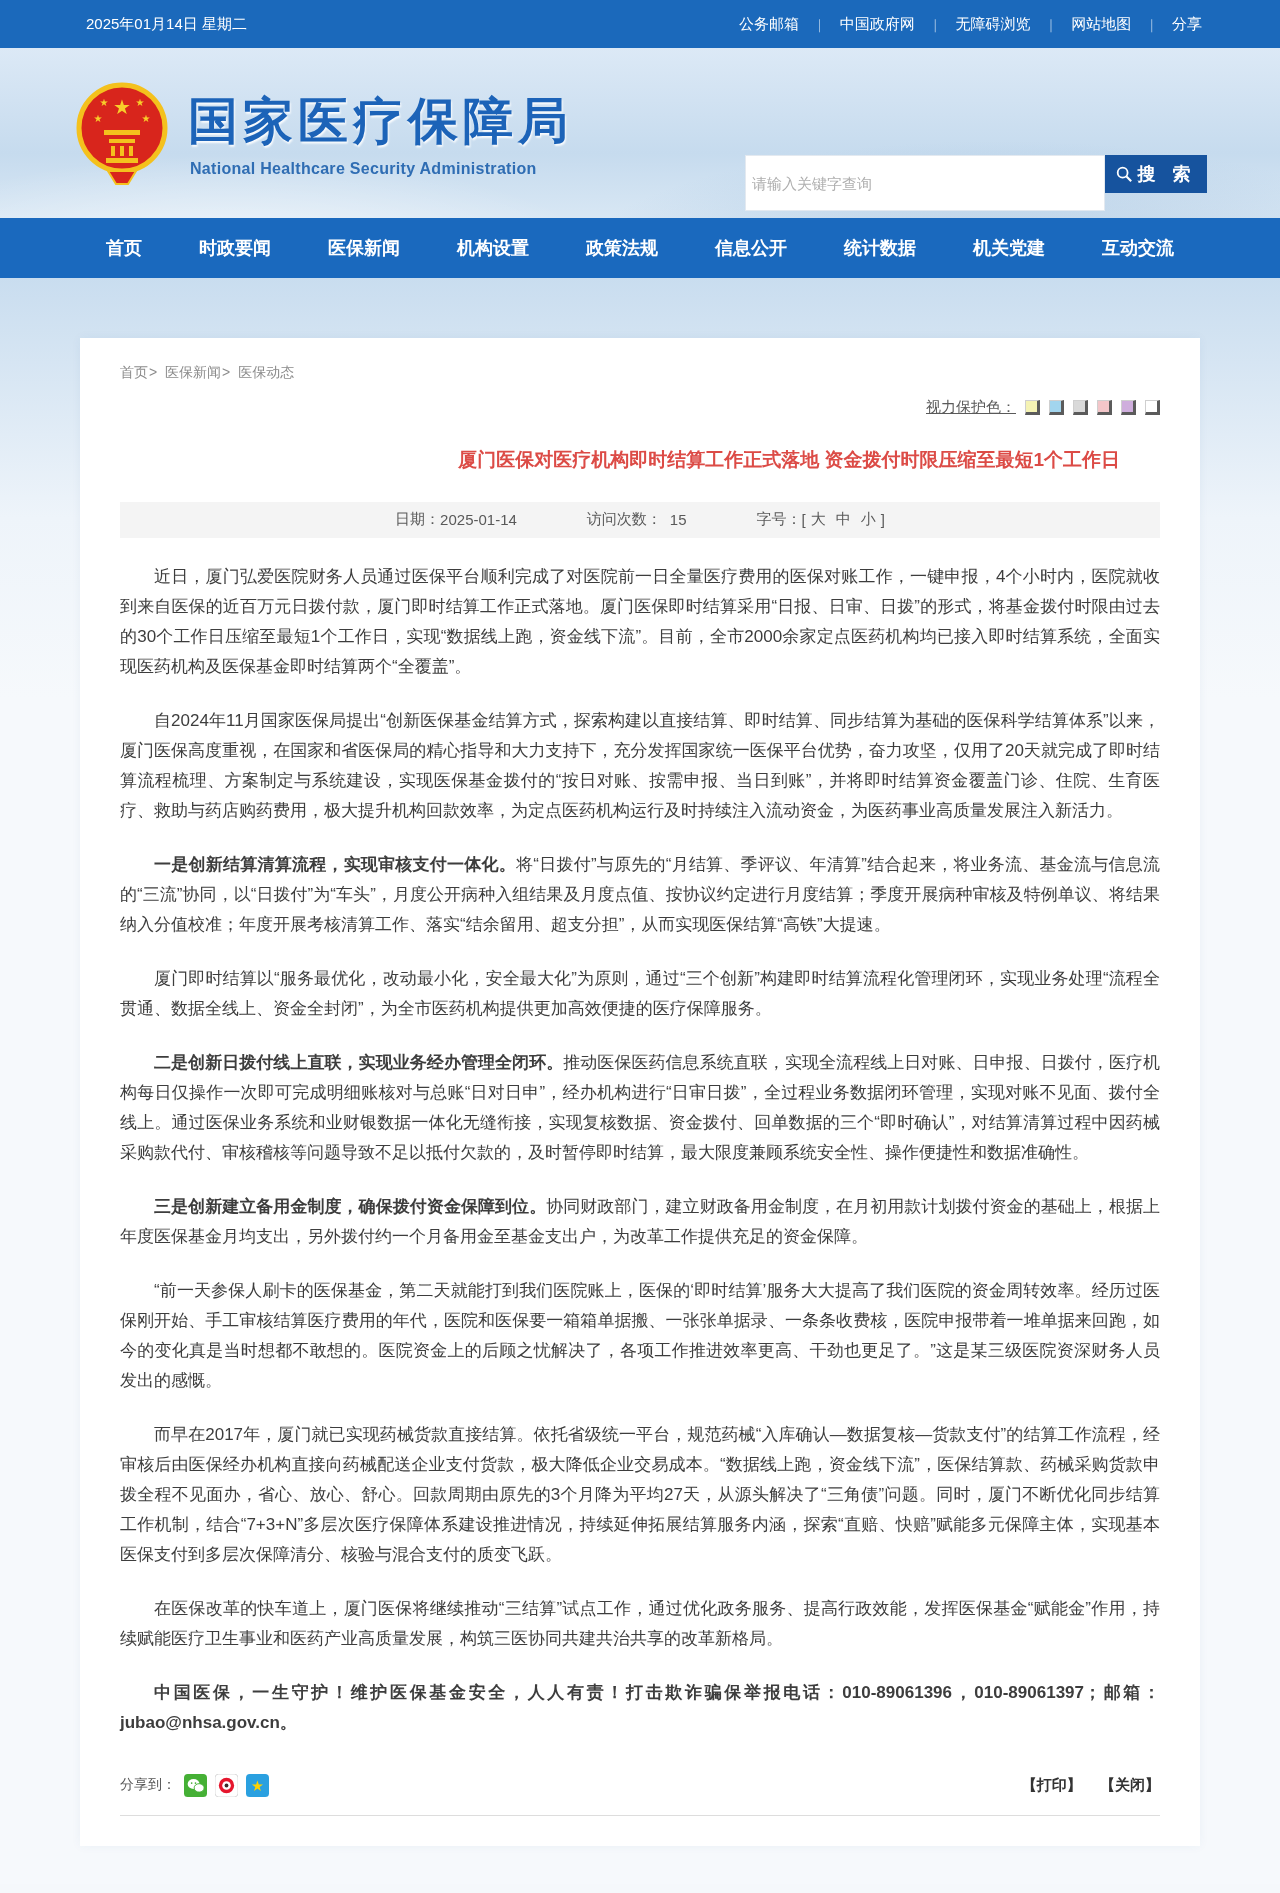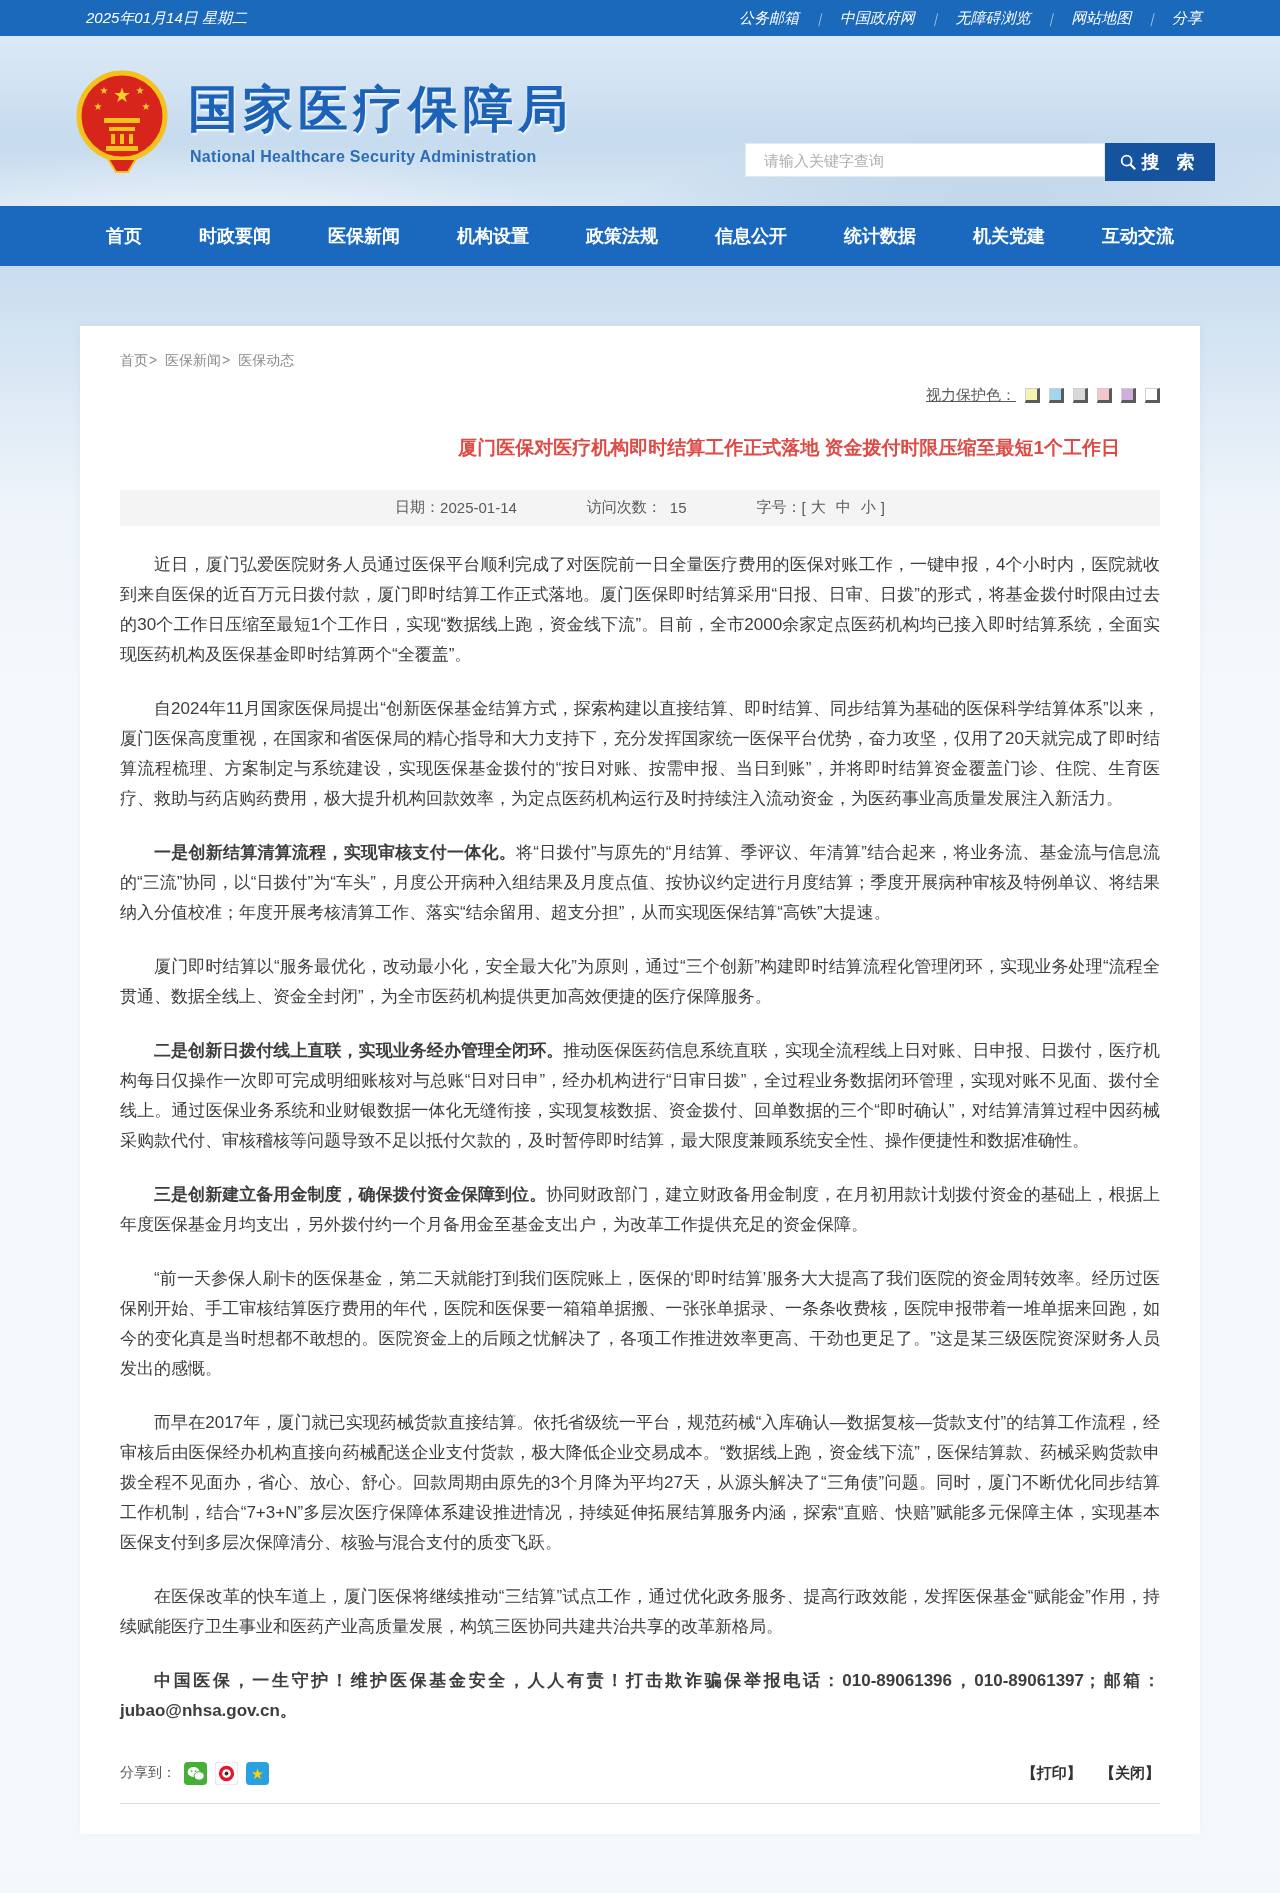--- a/index.html
+++ b/index.html
@@ -5,23 +5,23 @@
   * { box-sizing: border-box; }
   html,body { margin:0; padding:0; }
   body {
     width:1280px;
     font-family:"Liberation Sans","DejaVu Sans",sans-serif;
     background:#f5f8fb;
     color:#3d3d3d;
   }
   
   .topbar {
-    height:36px; background:#1b69bb; color:#fff;
+    height:48px; background:#1b69bb; color:#fff;
     display:flex; align-items:center; justify-content:space-between;
-    padding:0 78px 0 86px; font-size:15px;font-style:italic;
+    padding:0 78px 0 86px; font-size:15px;
   }
   .topbar a { color:#fff; text-decoration:none; cursor:pointer; }
   .topbar .sep { margin:0 14px; color:rgba(255,255,255,.65); font-size:13px; }
   
   .banner {
     height:170px; position:relative;
     background:
       radial-gradient(55% 130% at 78% 135%, rgba(125,165,205,.40), transparent 62%),
       radial-gradient(45% 110% at 18% 140%, rgba(255,255,255,.75), transparent 70%),
       linear-gradient(180deg,#dcE9f6 0%,#c6dbee 62%,#d8e7f4 100%);
@@ -31,26 +31,26 @@
     position:absolute; left:188px; top:40px;
     font-size:50px; font-weight:bold; color:#1c63b8; letter-spacing:5px;
     text-shadow:1px 2px 2px rgba(255,255,255,.9);
   }
   .site-sub {
     position:absolute; left:190px; top:112px;
     font-size:16px; font-weight:bold; color:#2f6db3; letter-spacing:.3px;
   }
   .search-box { position:absolute; left:745px; top:107px; display:flex; }
   .search-input {
-    width:360px; height:34px; border:1px solid #e3e9f0; background:#fff;
-    padding:0 18px; font-size:15px; color:#444; outline:none;
+    width:360px; height:56px; border:1px solid #e3e9f0; background:#fff;
+    padding:0 6px; font-size:15px; color:#444; outline:none;
   }
   .search-input::placeholder { color:#aeaeae; }
   .search-btn {
-    width:110px; height:38px; border:none; background:#16539e; color:#fff;
+    width:102px; height:38px; border:none; background:#16539e; color:#fff;
     font-size:18px; font-weight:bold; letter-spacing:6px; cursor:pointer;
     display:flex; align-items:center; justify-content:center; gap:4px;
   }
   
   .nav { height:60px; background:#1a69be; }
   .nav-inner {
     width:1120px; margin:0 auto; height:100%;
     display:flex; align-items:center; justify-content:space-between; padding:0 26px;
   }
   .nav-item {

